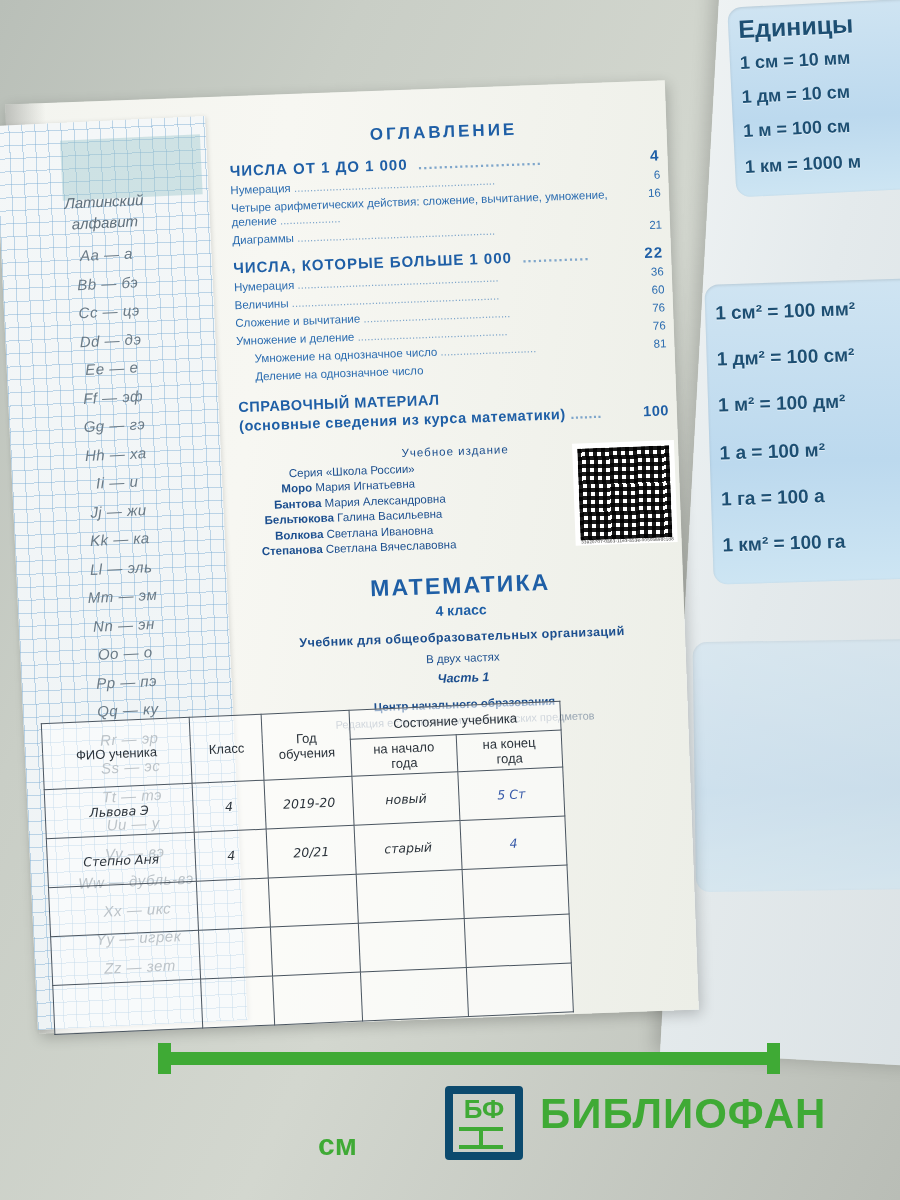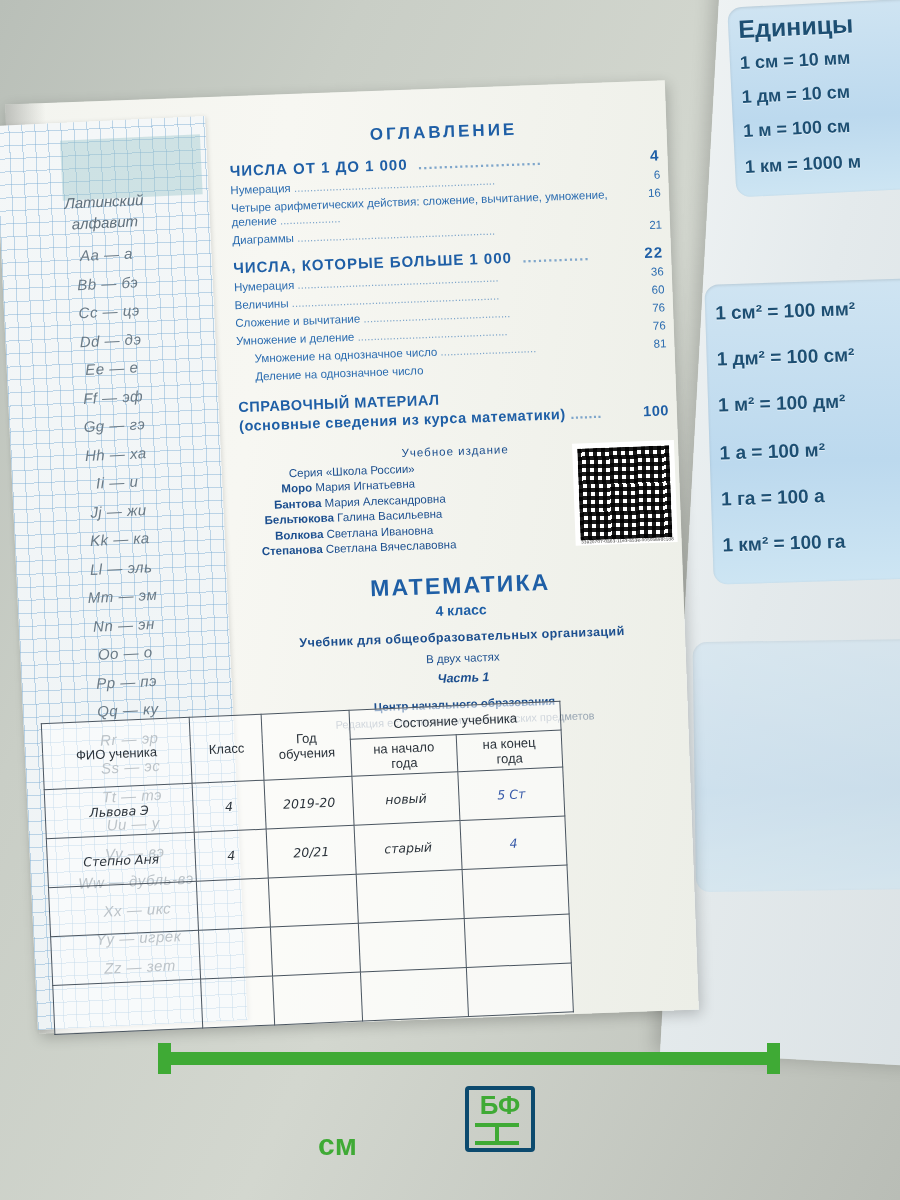--- a/index.html
+++ b/index.html
@@ -158,22 +158,22 @@
   .cm15{
     position:absolute;left:178px;top:1078px;color:#3faa35;
     font-weight:bold;font-size:72px;letter-spacing:-1px;
   }
   .cmsub{position:absolute;left:318px;top:1128px;color:#3faa35;font-weight:bold;font-size:30px;}
   .brand{
     position:absolute;left:540px;top:1090px;color:#3faa35;
     font-weight:bold;font-size:42px;letter-spacing:1px;
   }
   .bf-logo{
-    position:absolute;left:465px;top:1086px;width:62px;height:58px;
-    border:4px solid #0c4a6e;border-radius:4px;color:#3faa35;
+    position:absolute;left:445px;top:1086px;width:62px;height:58px;
+    border:8px solid #0c4a6e;border-radius:4px;color:#3faa35;
     font-weight:bold;font-size:26px;text-align:center;line-height:30px;
   }
   .bf-book{
     position:absolute;left:6px;bottom:3px;width:44px;height:14px;
     border-top:4px solid #3faa35;border-bottom:4px solid #3faa35;
   }
   .bf-book:after{content:"";position:absolute;left:20px;top:-4px;width:4px;height:22px;background:#3faa35;}
 </style>
 </head>
 <body>
@@ -404,13 +404,14 @@
     </tbody>
       </table>
   </div>
 
   <div class="ruler"></div>
   <div class="cmsub">см</div>
   <div class="bf-logo">
     <span>БФ</span>
     <span class="bf-book"></span>
   </div>
+  <div class="brand">БИБЛИОФАН</div>
 </div>
 
 </body></html>

